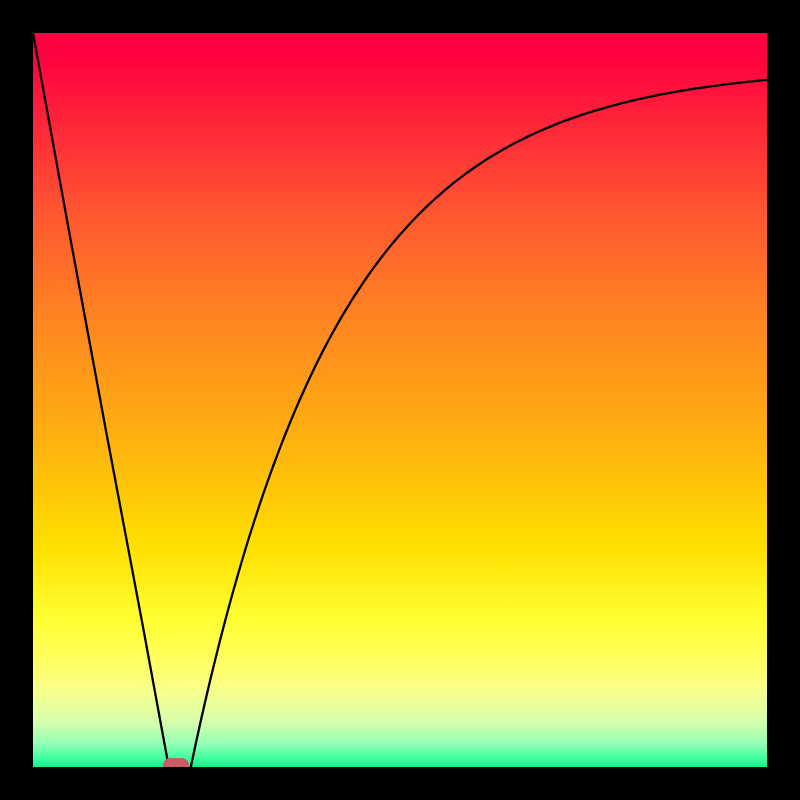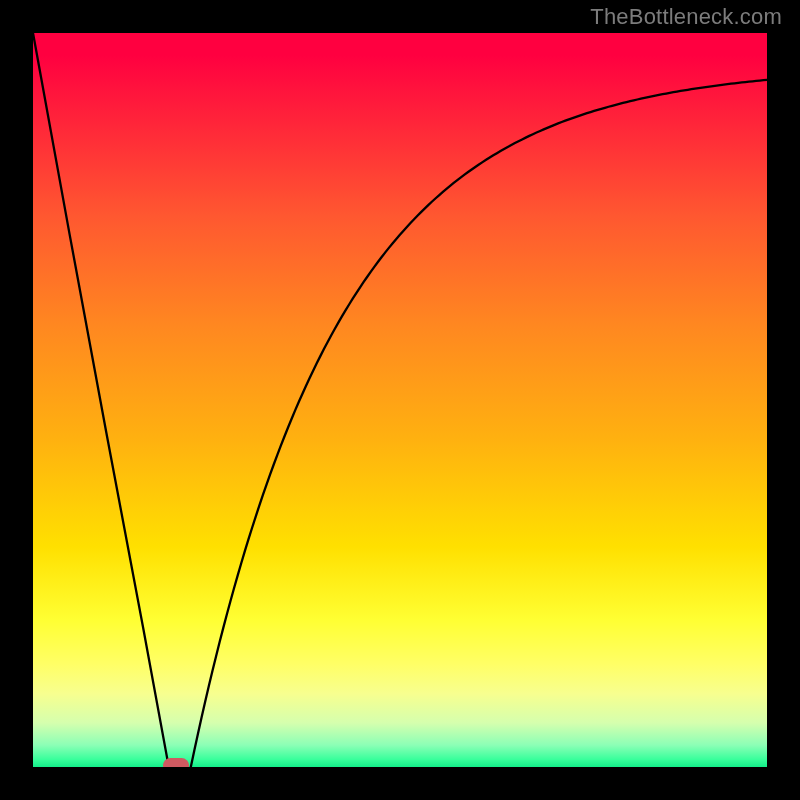--- a/index.html
+++ b/index.html
@@ -74,14 +74,13 @@
 <body>
 
 <div class="frame">
   <div class="plot">
     <div class="grad grad-main"></div>
     <svg class="curve" viewBox="0 0 734 734" preserveAspectRatio="none">
       <path id="curve-path" fill="none" stroke="#000000" stroke-width="2.3" stroke-linejoin="round" stroke-linecap="round" d="M0.00 0.00 L36.70 201.85 L73.40 400.03 L110.10 594.54 L135.79 734.00 L146.80 734.00 M157.81 734.00 L161.41 717.01 L165.01 700.44 L168.61 684.27 L172.21 668.48 L175.82 653.09 L179.42 638.06 L183.02 623.40 L186.62 609.09 L190.22 595.13 L193.82 581.51 L197.42 568.22 L201.02 555.25 L204.63 542.60 L208.23 530.25 L211.83 518.20 L215.43 506.44 L219.03 494.97 L222.63 483.78 L226.23 472.85 L229.83 462.19 L233.43 451.79 L237.04 441.65 L240.64 431.74 L244.24 422.08 L247.84 412.65 L251.44 403.46 L255.04 394.48 L258.64 385.72 L262.24 377.17 L265.85 368.83 L269.45 360.70 L273.05 352.76 L276.65 345.01 L280.25 337.45 L283.85 330.07 L287.45 322.87 L291.05 315.85 L294.66 309.00 L298.26 302.31 L301.86 295.78 L305.46 289.42 L309.06 283.20 L312.66 277.14 L316.26 271.23 L319.86 265.45 L323.46 259.82 L327.07 254.32 L330.67 248.96 L334.27 243.73 L337.87 238.62 L341.47 233.64 L345.07 228.78 L348.67 224.04 L352.27 219.41 L355.88 214.89 L359.48 210.48 L363.08 206.18 L366.68 201.99 L370.28 197.89 L373.88 193.90 L377.48 190.00 L381.08 186.20 L384.68 182.49 L388.29 178.86 L391.89 175.33 L395.49 171.88 L399.09 168.52 L402.69 165.23 L406.29 162.03 L409.89 158.90 L413.49 155.85 L417.10 152.88 L420.70 149.97 L424.30 147.14 L427.90 144.37 L431.50 141.68 L435.10 139.04 L438.70 136.47 L442.30 133.97 L445.91 131.52 L449.51 129.13 L453.11 126.81 L456.71 124.53 L460.31 122.32 L463.91 120.15 L467.51 118.04 L471.11 115.98 L474.71 113.97 L478.32 112.01 L481.92 110.10 L485.52 108.23 L489.12 106.41 L492.72 104.63 L496.32 102.89 L499.92 101.20 L503.52 99.55 L507.13 97.94 L510.73 96.36 L514.33 94.83 L517.93 93.33 L521.53 91.87 L525.13 90.44 L528.73 89.05 L532.33 87.69 L535.93 86.37 L539.54 85.08 L543.14 83.82 L546.74 82.59 L550.34 81.38 L553.94 80.21 L557.54 79.07 L561.14 77.95 L564.74 76.87 L568.35 75.80 L571.95 74.77 L575.55 73.75 L579.15 72.77 L582.75 71.81 L586.35 70.87 L589.95 69.95 L593.55 69.05 L597.15 68.18 L600.76 67.33 L604.36 66.50 L607.96 65.69 L611.56 64.90 L615.16 64.12 L618.76 63.37 L622.36 62.63 L625.96 61.92 L629.57 61.22 L633.17 60.53 L636.77 59.87 L640.37 59.22 L643.97 58.58 L647.57 57.96 L651.17 57.36 L654.77 56.77 L658.38 56.19 L661.98 55.63 L665.58 55.09 L669.18 54.55 L672.78 54.03 L676.38 53.52 L679.98 53.02 L683.58 52.54 L687.18 52.07 L690.79 51.61 L694.39 51.16 L697.99 50.72 L701.59 50.29 L705.19 49.87 L708.79 49.46 L712.39 49.06 L715.99 48.67 L719.60 48.30 L723.20 47.93 L726.80 47.56 L730.40 47.21 L734.00 46.87"></path>
     </svg>
     <div id="marker" class="marker" style="left: 130.13px; top: 725px;"></div>
   </div>
-  <div class="watermark">TheBottleneck.com</div>
 </div>
 
 </body></html>

